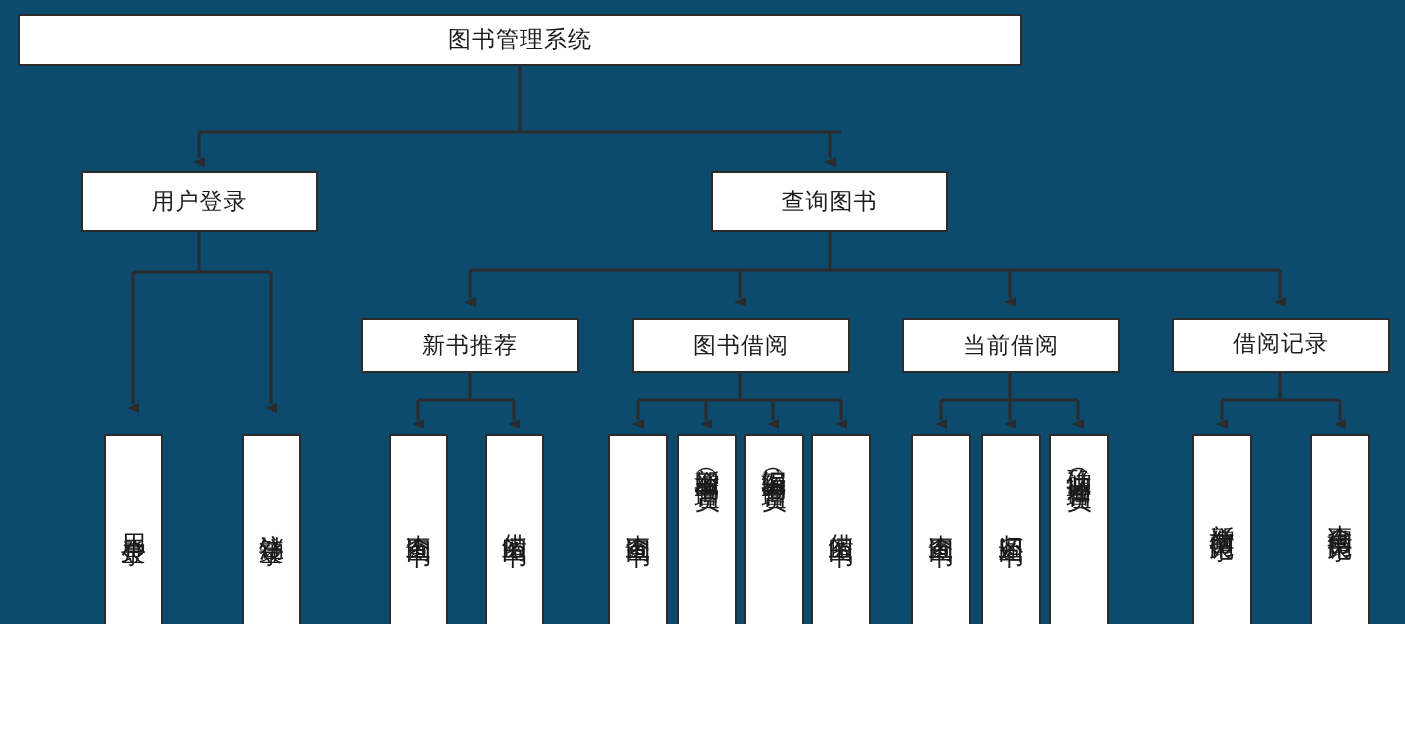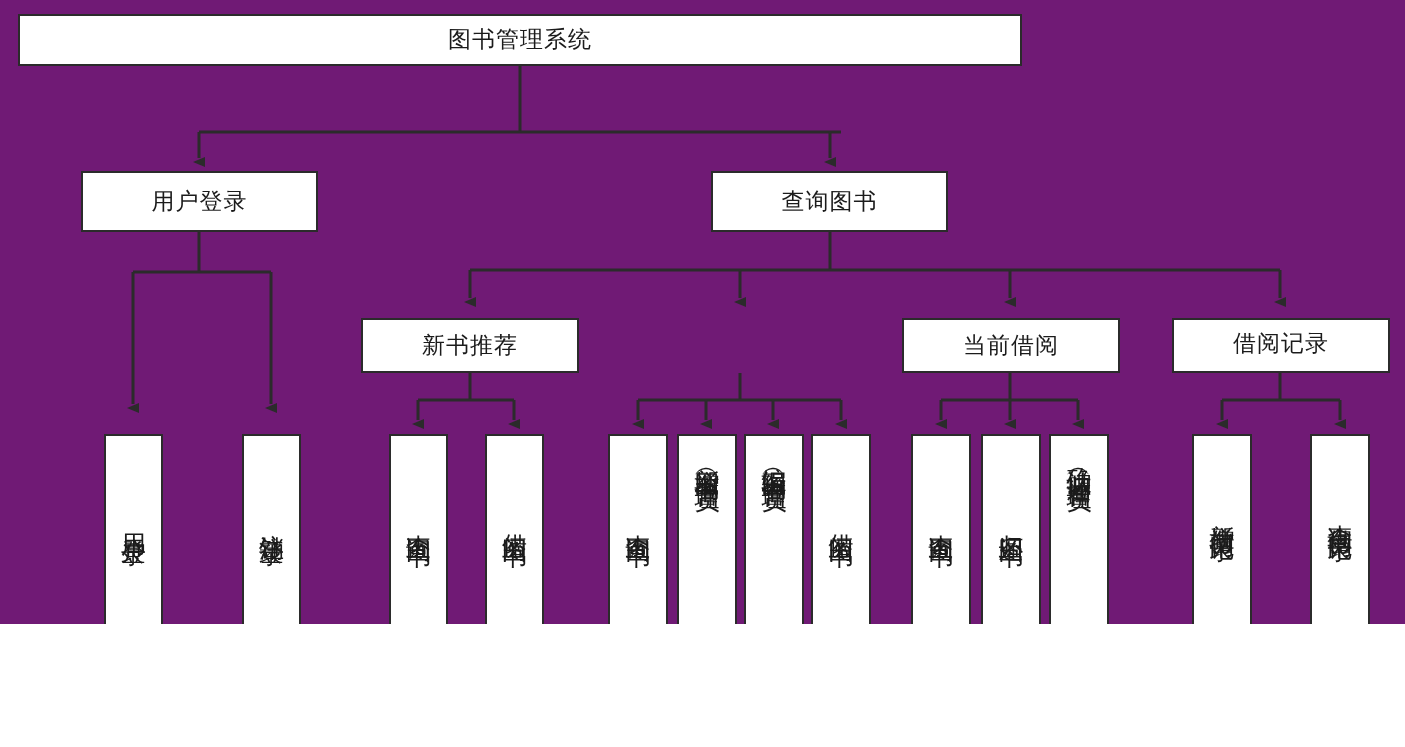--- a/index.html
+++ b/index.html
@@ -7,21 +7,21 @@
     padding: 0;
     background: #ffffff;
   }
   body {
     font-family: "Liberation Sans", "DejaVu Sans", sans-serif;
   }
   #canvas {
     position: relative;
     width: 1405px;
     height: 624px;
-    background: #701a75;
+    background: #0c4a6e;
     overflow: hidden;
   }
   svg.edges {
     position: absolute;
     left: 0;
     top: 0;
     width: 1405px;
     height: 747px;
     pointer-events: none;
   }
@@ -142,20 +142,23 @@
   </div>
 
   <div class="node horizontal" style="left:711px; top:171px; width:237px; height:61px;">
     <span class="node-label">查询图书</span>
   </div>
 
   <div class="node horizontal" style="left:361px; top:318px; width:218px; height:55px;">
     <span class="node-label">新书推荐</span>
   </div>
 
+  <div class="node horizontal" style="left:632px; top:318px; width:218px; height:55px;">
+    <span class="node-label">图书借阅</span>
+  </div>
 
   <div class="node horizontal" style="left:902px; top:318px; width:218px; height:55px;font-family:Liberation Serif, serif;">
     <span class="node-label">当前借阅</span>
   </div>
 
   <div class="node horizontal" style="left:1172px; top:318px; width:218px; height:55px;font-family:Liberation Mono, monospace;">
     <span class="node-label">借阅记录</span>
   </div>
 
   <div class="node vertical mid" style="left:104px; top:434px; width:59px; height:299px;">

